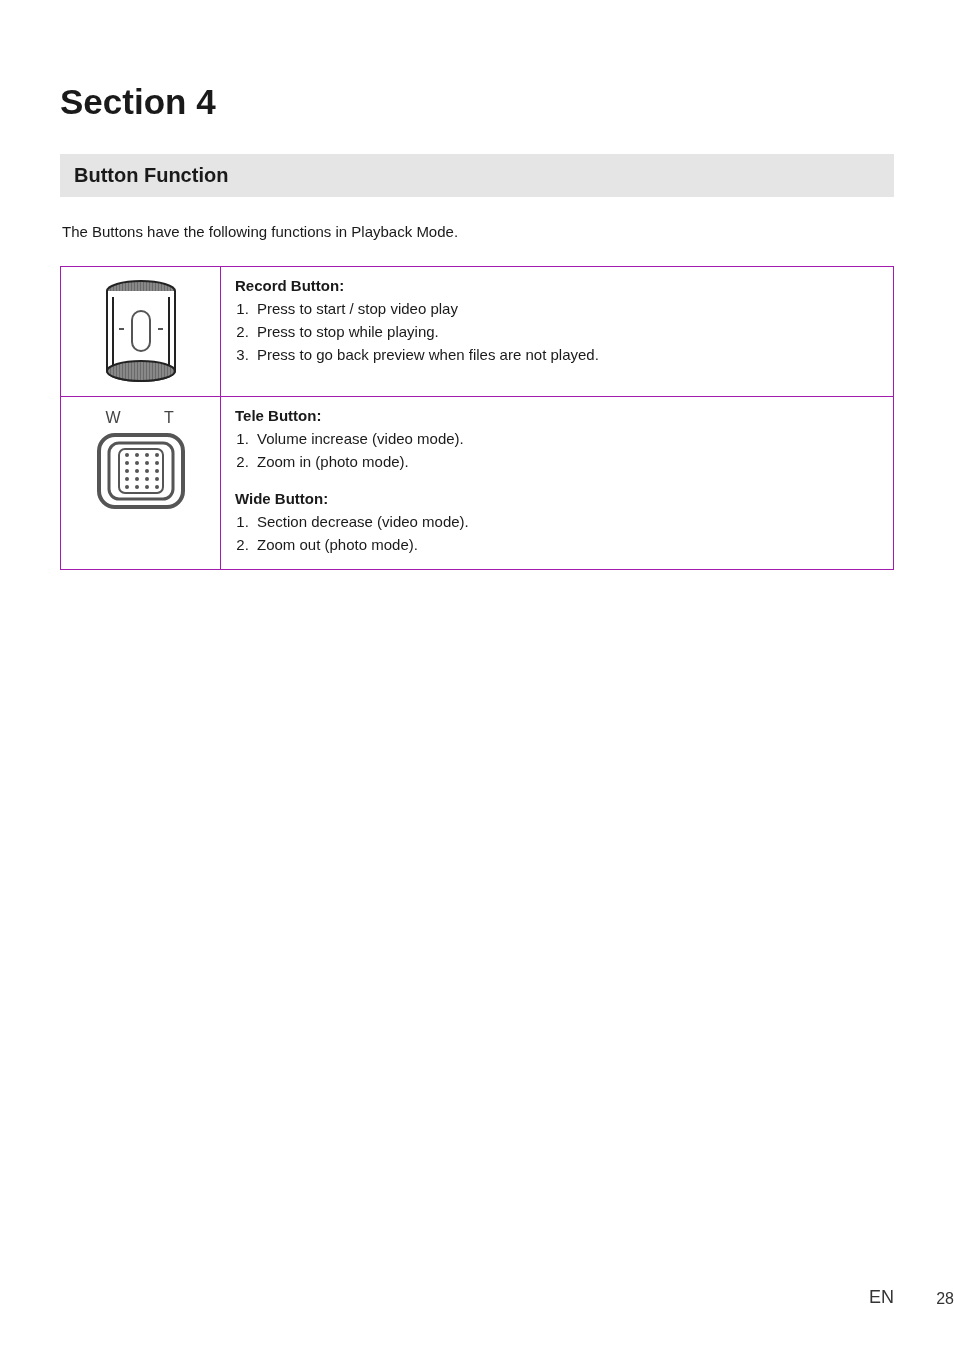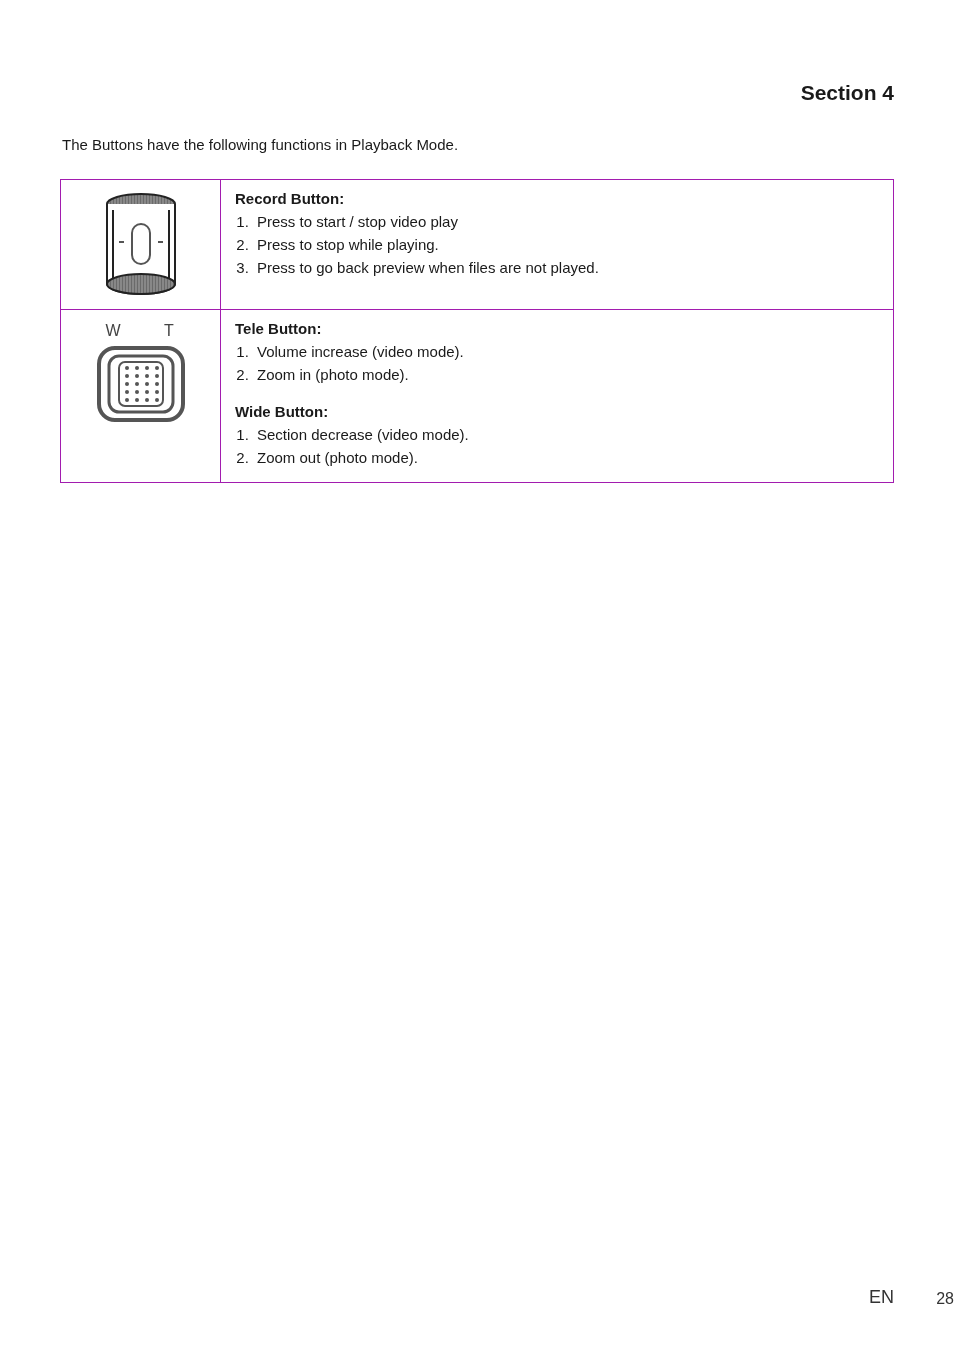--- a/index.html
+++ b/index.html
@@ -10,22 +10,22 @@
     background: #fff;
     width: 954px;
     height: 1350px;
     position: relative;
     color: #1a1a1a;
   }
   .page {
     padding: 80px 60px 0 60px;
   }
   .section-title {
-    text-align: right;
-    font-size: 21px;
+    text-align: left;
+    font-size: 35px;
     font-weight: bold;
     line-height: 1.25;
     margin-bottom: 30px;
   }
   .subsection-bar {
     background: #e5e5e5;
     padding: 10px 14px;
     font-size: 20px;
     font-weight: bold;
     margin-bottom: 26px;
@@ -83,20 +83,21 @@
   }
 </style>
 </head>
 <body>
 
 <div class="page">
   <div class="section-title">
     <span>Section 4</span><br>
   </div>
 
+  <div class="subsection-bar">Button Function</div>
 
   <div class="desc">The Buttons have the following functions in Playback Mode.</div>
 
   <table class="btn-table">
     <tbody>
         <tr>
       <td class="icon-cell">
         <svg class="record-svg" width="74" height="104" viewBox="0 0 74 104">
           <defs>
             <pattern id="hatch" patternUnits="userSpaceOnUse" width="3" height="3">

